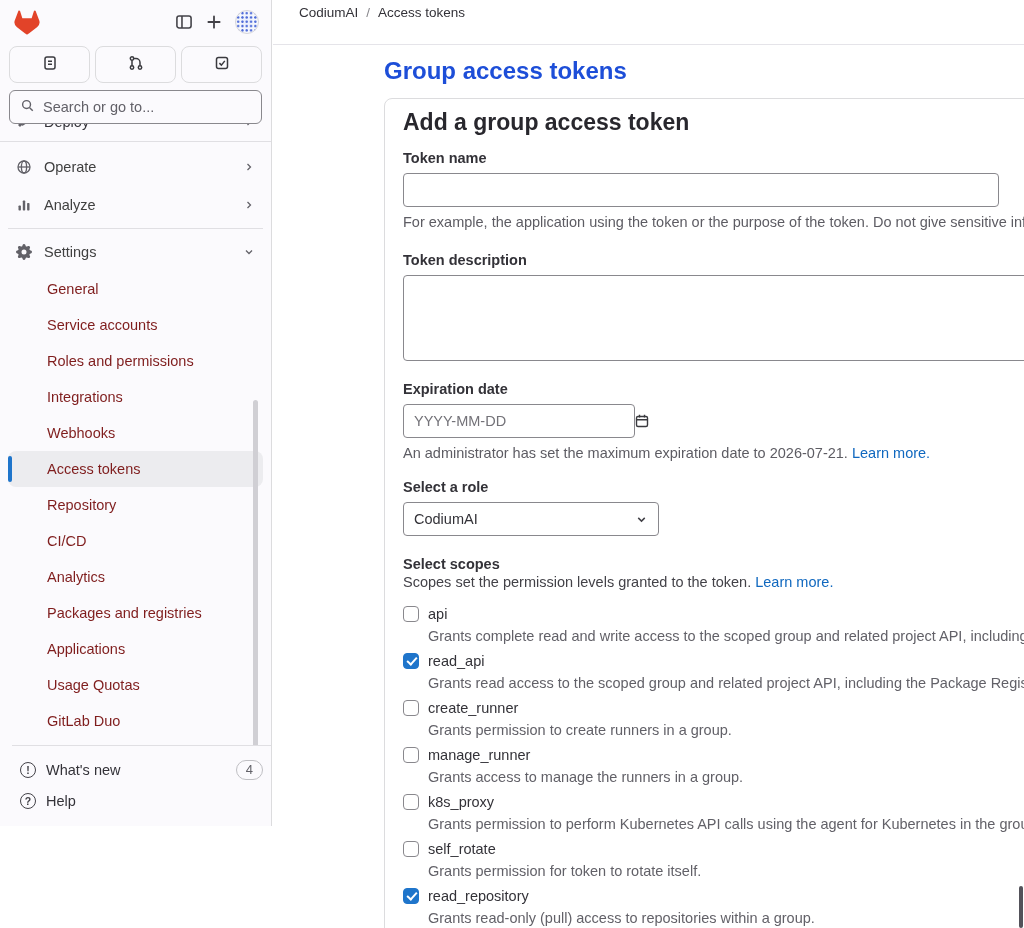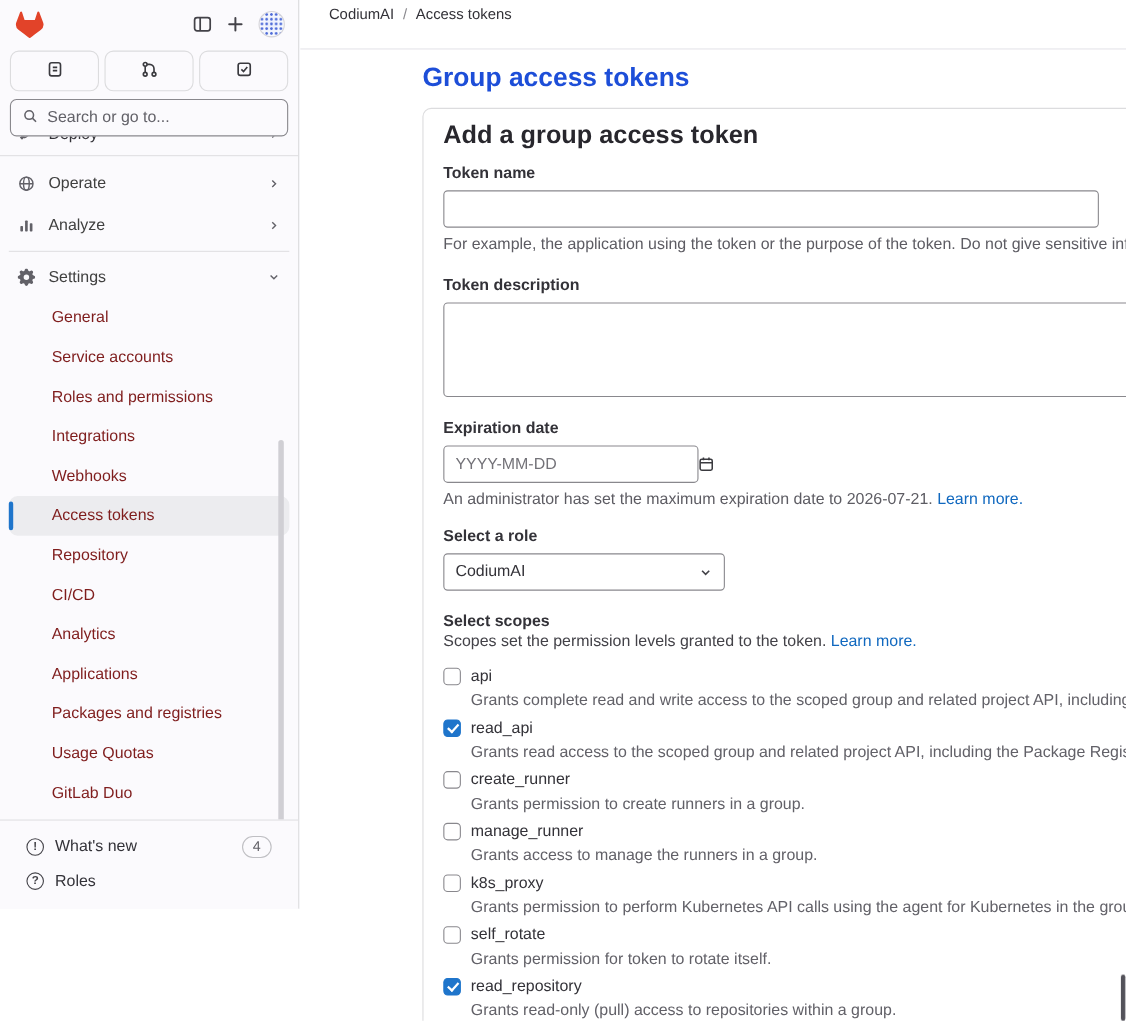--- a/index.html
+++ b/index.html
@@ -37,22 +37,22 @@
   .nav-chev { margin-left:auto; color:#626168; display:flex; }
   .nav-divider { border:none; border-top:1px solid #e0dfe3; margin:4px 0; }
   .sub-row { display:flex; align-items:center; min-height:36px; padding:6px 40px 6px 39px;
     border-radius:8px; font-size:14.5px; color:#7f1d1d; cursor:pointer; position:relative;
     line-height:21px; }
   .sub-row.active { background:#ececef; }
   .sub-row.active::before { content:""; position:absolute; left:0; top:5px; bottom:5px;
     width:4px; border-radius:3px; background:#1f75cb; }
   .sb-scrollthumb { position:absolute; right:13px; top:400px; width:5px; height:368px;
     border-radius:3px; background:#d0cfd4; }
-  .sb-bottom { position:absolute; left:0; right:0; bottom:0; border-top:1px solid #e0dfe3;
-    background:#fbfafd; padding:8px 20px 10px; }
+  .sb-bottom { position:absolute; left:12px; right:0; bottom:0; border-top:1px solid #e0dfe3;
+    background:#fbfafd; padding:8px 4px 10px; }
   .sb-bottom-row { display:flex; align-items:center; gap:10px; height:31px; font-size:14.5px;
     color:#333238; cursor:pointer; border-radius:8px; padding:0 4px; }
   .circle-ic { width:16px; height:16px; border:1.4px solid #434248; border-radius:50%;
     display:flex; align-items:center; justify-content:center; font-size:10.5px;
     font-weight:700; color:#434248; }
   .circle-ic.q::after { content:"?"; }
   .circle-ic.bang::after { content:"!"; }
   .count-badge { margin-left:auto; border:1px solid #bfbfc3; border-radius:10px;
     padding:0 9px; font-size:13px; line-height:18px; color:#626168; }
 
@@ -251,24 +251,24 @@
     <div class="sub-row">
         <span>Repository</span>
       </div>
     <div class="sub-row">
         <span>CI/CD</span>
       </div>
     <div class="sub-row">
         <span>Analytics</span>
       </div>
     <div class="sub-row">
+        <span>Packages and registries</span>
+      </div>
+    <div class="sub-row">
         <span>Applications</span>
-      </div>
-    <div class="sub-row">
-        <span>Packages and registries</span>
       </div>
     <div class="sub-row">
         <span>Usage Quotas</span>
       </div>
     <div class="sub-row">
         <span>GitLab Duo</span>
       </div>
     <div class="sub-row">
         <span>Issues</span>
       </div>
@@ -277,21 +277,21 @@
   <div class="sb-scrollthumb"></div>
 
   <div class="sb-bottom">
     <div class="sb-bottom-row">
       <span class="circle-ic bang"></span>
       <span>What's new</span>
       <span class="count-badge">4</span>
     </div>
     <div class="sb-bottom-row">
       <span class="circle-ic q"></span>
-      <span>Roles</span>
+      <span>Help</span>
     </div>
   </div>
 </aside>
 
 <main class="main">
   <div class="breadcrumb">
     <span class="crumb">CodiumAI</span>
     <span class="crumb-sep">/</span>
     <span class="crumb">Access tokens</span>
   </div>

